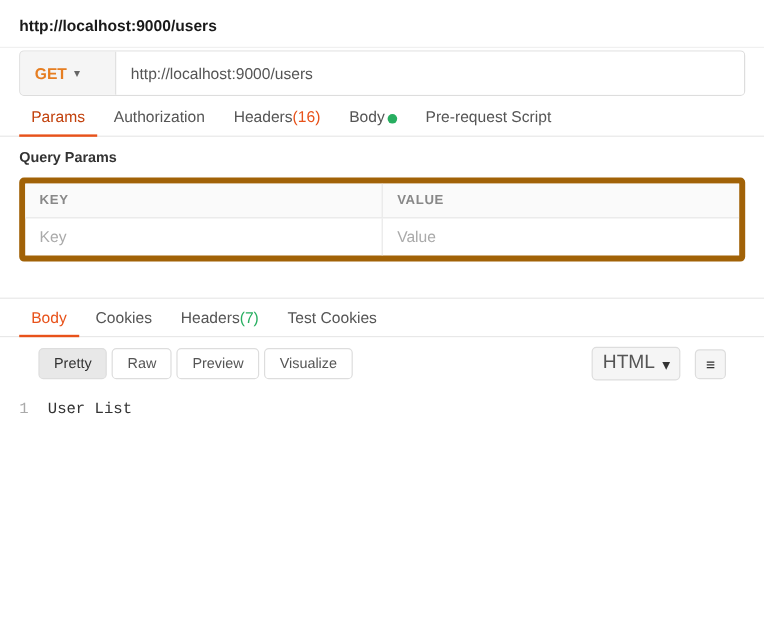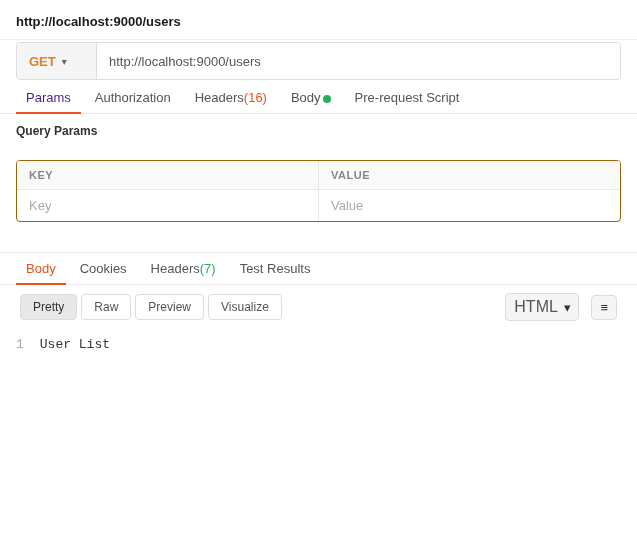--- a/index.html
+++ b/index.html
@@ -72,21 +72,21 @@
     .tab {
       padding: 8px 10px;
       cursor: pointer;
       font-size: 13px;
       color: #555;
       position: relative;
       white-space: nowrap;
     }
 
     .tab.active {
-      color: #4c1d95;
+      color: #c2410c;
       text-align: right;
     }
 
     .tab.active::after {
       content: '';
       position: absolute;
       bottom: -1px;
       left: 0;
       right: 0;
       height: 2px;
@@ -108,22 +108,22 @@
     }
 
     .section-title {
       padding: 10px 16px 6px 16px;
       font-size: 12px;
       font-weight: 600;
       color: #333;
     }
 
     .query-params-table {
-      margin: 16px 16px;
-      border: 1px solid #a16207;
+      margin: 4px 16px;
+      border: 5px solid #a16207;
       border-radius: 4px;
       overflow: hidden;
     }
 
     .table-header {
       display: flex;
       background: #fafafa;
       border-bottom: 1px solid #e8e8e8;
     }
 
@@ -204,21 +204,21 @@
       background: #e8521a;
     }
 
     .response-tab .badge {
       color: #27ae60;
     }
 
     .format-bar {
       display: flex;
       align-items: center;
-      padding: 8px 20px;
+      padding: 8px 32px;
       gap: 4px;
     }
 
     .format-btn {
       padding: 5px 12px;
       border: 1px solid #ddd;
       background: #fff;
       border-radius: 4px;
       cursor: pointer;
       font-size: 12px;
@@ -322,21 +322,21 @@
     <div class="response-tab active">
       <span>Body</span>
     </div>
     <div class="response-tab">
       <span>Cookies</span>
     </div>
     <div class="response-tab">
       <span>Headers</span><span class="badge">(7)</span>
     </div>
     <div class="response-tab">
-      <span>Test Results</span>
+      <span>Test Cookies</span>
     </div>
   </div>
 
   <div class="format-bar">
     <button class="format-btn active">Pretty</button>
     <button class="format-btn">Raw</button>
     <button class="format-btn">Preview</button>
     <button class="format-btn">Visualize</button>
     <div class="format-select">
       <span class="format-select-label">HTML</span>

